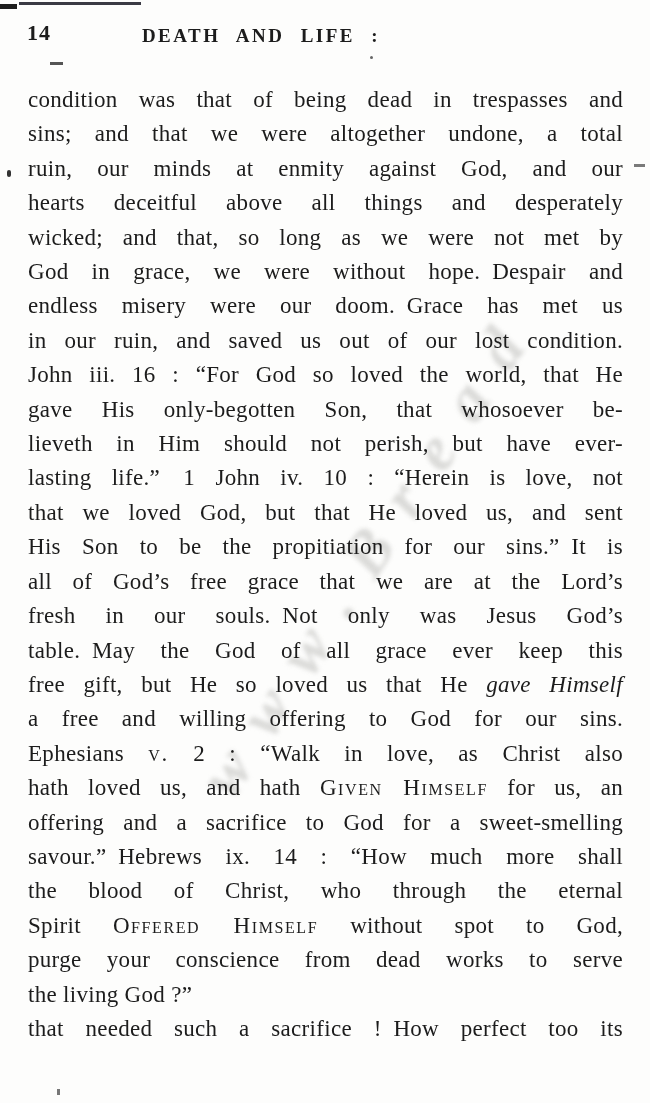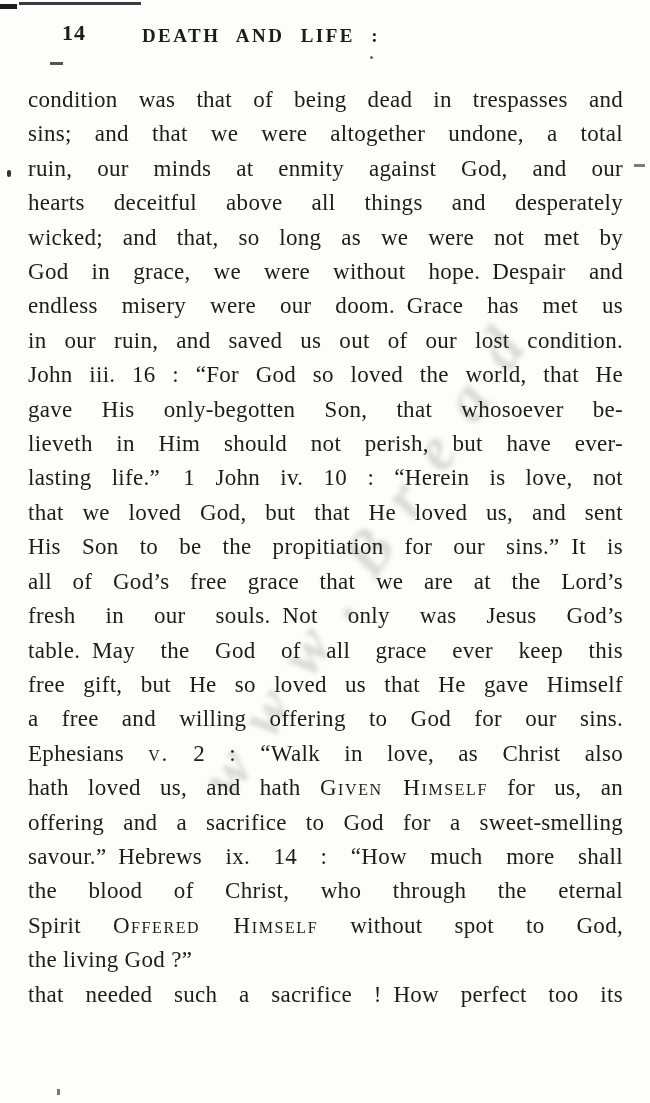--- a/index.html
+++ b/index.html
@@ -27,40 +27,40 @@
     font-size:64px;letter-spacing:30px;
     color:#dbdbd9;text-align:center;
     filter:blur(2px);
     z-index:0;white-space:nowrap;
     user-select:none;
   }
 
   
   #page-number{
     position:absolute;left:27px;top:20px;
-    font-size:22px;font-weight:bold;letter-spacing:1px;z-index:2;margin-left:35px;
+    font-size:22px;font-weight:bold;letter-spacing:1px;z-index:2;
   }
   #running-head{
     position:absolute;left:0;top:25px;width:522px;
     text-align:center;font-size:19px;font-weight:bold;
     letter-spacing:2.5px;word-spacing:9px;z-index:2;
   }
 
   
   #body-text{
     position:absolute;left:28px;top:83px;width:595px;z-index:2;
   }
   .line{
     font-size:23px;line-height:34.4px;letter-spacing:0.3px;
     text-align:justify;text-align-last:justify;
     white-space:normal;
   }
   .line.left{text-align:right;text-align-last:left;}
   .line.indent{text-indent:37px;}
-  .it{}
+  .it{font-style:italic;}
   .sc{font-variant:small-caps;letter-spacing:1.6px;}
 </style>
 </head>
 <body>
 
 <div id="watermark">www.Bread</div>
 
 <div class="art" id="art-top-blob"></div>
 <div class="art" id="art-top-line"></div>
 <div class="art" id="art-dash-under-num"></div>
@@ -91,15 +91,16 @@
     <div class="line"><span>fresh in our souls. Not only was Jesus God’s</span></div>
     <div class="line"><span>table. May the God of all grace ever keep this</span></div>
     <div class="line"><span>free gift, but He so loved us that He </span><span class="it">gave Himself</span></div>
     <div class="line"><span>a free and willing offering to God for our sins.</span></div>
     <div class="line"><span>Ephesians </span><span class="sc">v.</span><span> 2 : “Walk in love, as Christ also</span></div>
     <div class="line"><span>hath loved us, and hath </span><span class="sc">Given Himself</span><span> for us, an</span></div>
     <div class="line"><span>offering and a sacrifice to God for a sweet-smelling</span></div>
     <div class="line"><span>savour.” Hebrews ix. 14 : “How much more shall</span></div>
     <div class="line"><span>the blood of Christ, who through the eternal</span></div>
     <div class="line"><span>Spirit </span><span class="sc">Offered Himself</span><span> without spot to God,</span></div>
+    <div class="line"><span>purge your conscience from dead works to serve</span></div>
     <div class="line left"><span>the living God ?”</span></div>
     <div class="line"><span>that needed such a sacrifice ! How perfect too its</span></div>
   </div>
 
 </body></html>

